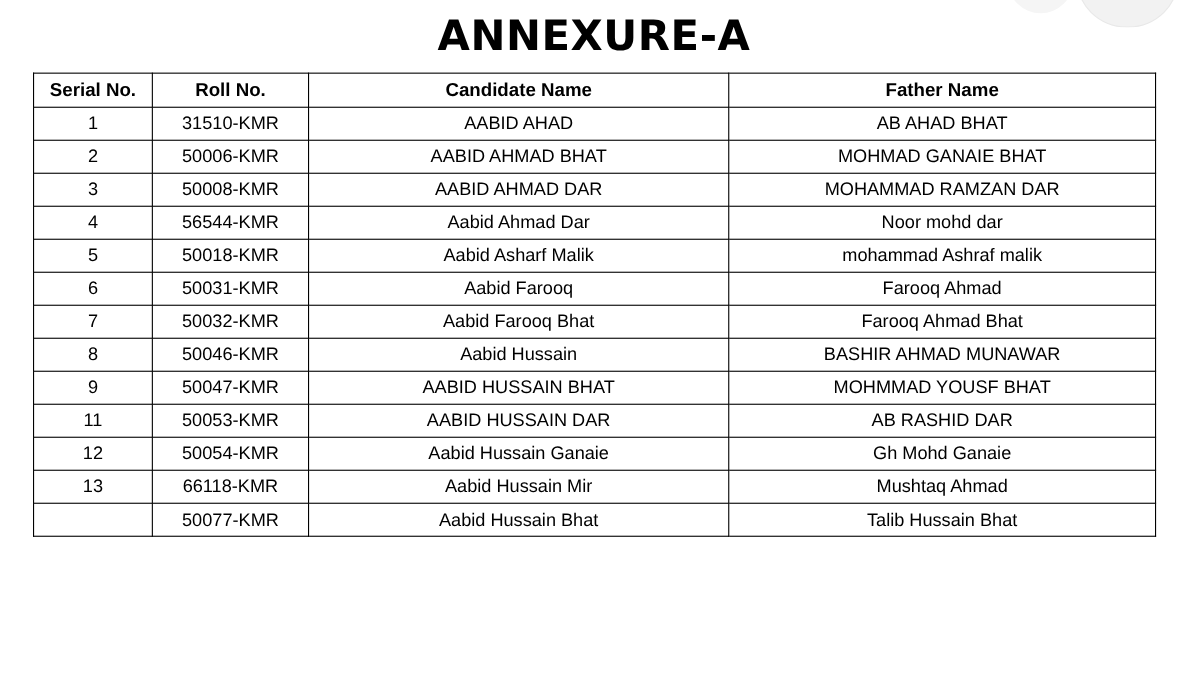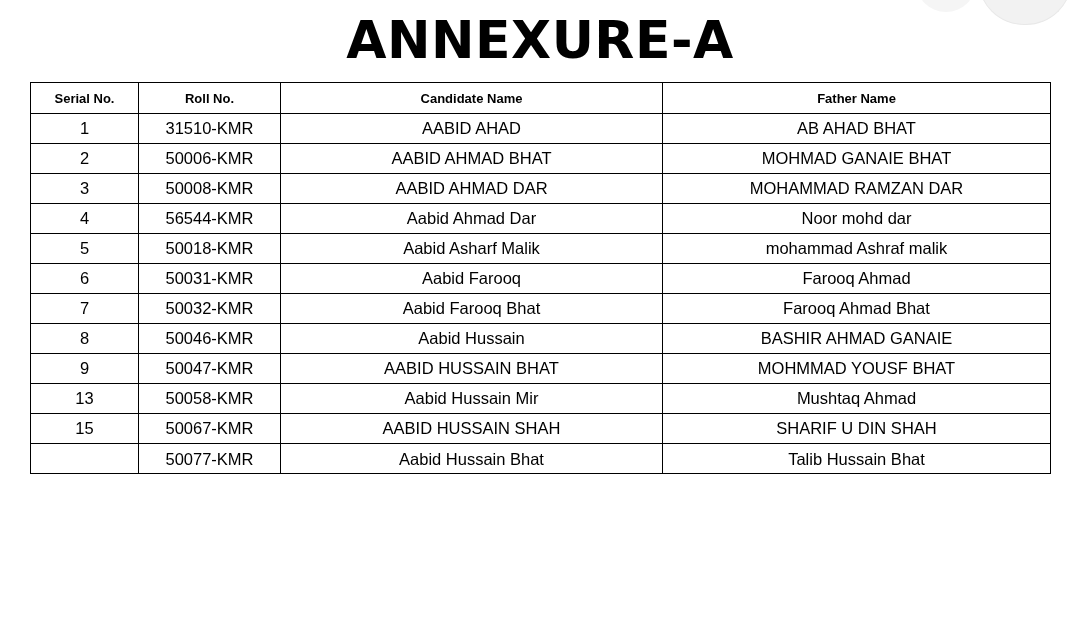--- a/index.html
+++ b/index.html
@@ -35,21 +35,21 @@
     position: absolute;
     top: -40px;
     right: 104px;
     width: 60px;
     height: 52px;
     background: #f5f5f5;
     border-radius: 0 0 34px 34px;
   }
   .doc-title {
     text-align: center;
-    font-size: 52px;
+    font-size: 38px;
     font-weight: bold;
     letter-spacing: 0.5px;
     color: #000000;
     margin: 0;
     padding-top: 10px;
     padding-bottom: 12px;
     font-family: "DejaVu Sans", sans-serif;
   }
   .table-wrap {
     padding: 0 30px;
@@ -67,21 +67,21 @@
     padding: 0 4px;
     font-size: 16.5px;
     color: #000000;
     text-align: center;
     vertical-align: middle;
     overflow: hidden;
     white-space: nowrap;
   }
   table.candidates th {
     font-weight: bold;
-    font-size: 13px;
+    font-size: 17px;
     height: 30px;
   }
   col.c-serial { width: 108px; }
   col.c-roll   { width: 142px; }
   col.c-name   { width: 382px; }
   col.c-father { width: 388px; }
   .row-clipped td {
     height: 14px;
     line-height: 14px;
     overflow: hidden;
@@ -156,39 +156,45 @@
         <tr>
           <td>7</td>
           <td>50032-KMR</td>
           <td>Aabid Farooq Bhat</td>
           <td>Farooq Ahmad Bhat</td>
         </tr>
         <tr>
           <td>8</td>
           <td>50046-KMR</td>
           <td>Aabid Hussain</td>
-          <td>BASHIR AHMAD GANAIE</td>
+          <td>BASHIR AHMAD MUNAWAR</td>
         </tr>
         <tr>
           <td>9</td>
           <td>50047-KMR</td>
           <td>AABID HUSSAIN BHAT</td>
           <td>MOHMMAD YOUSF BHAT</td>
         </tr>
         <tr>
+          <td>11</td>
+          <td>50053-KMR</td>
+          <td>AABID HUSSAIN DAR</td>
+          <td>AB RASHID DAR</td>
+        </tr>
+        <tr>
+          <td>12</td>
+          <td>50054-KMR</td>
+          <td>Aabid Hussain Ganaie</td>
+          <td>Gh Mohd Ganaie</td>
+        </tr>
+        <tr>
           <td>13</td>
-          <td>50058-KMR</td>
+          <td>66118-KMR</td>
           <td>Aabid Hussain Mir</td>
           <td>Mushtaq Ahmad</td>
-        </tr>
-        <tr>
-          <td>15</td>
-          <td>50067-KMR</td>
-          <td>AABID HUSSAIN SHAH</td>
-          <td>SHARIF U DIN SHAH</td>
         </tr>
         <tr class="row-clipped">
           <td></td>
           <td>50077-KMR</td>
           <td>Aabid Hussain Bhat</td>
           <td>Talib Hussain Bhat</td>
         </tr>
       </tbody>
     </table>
   </div>

